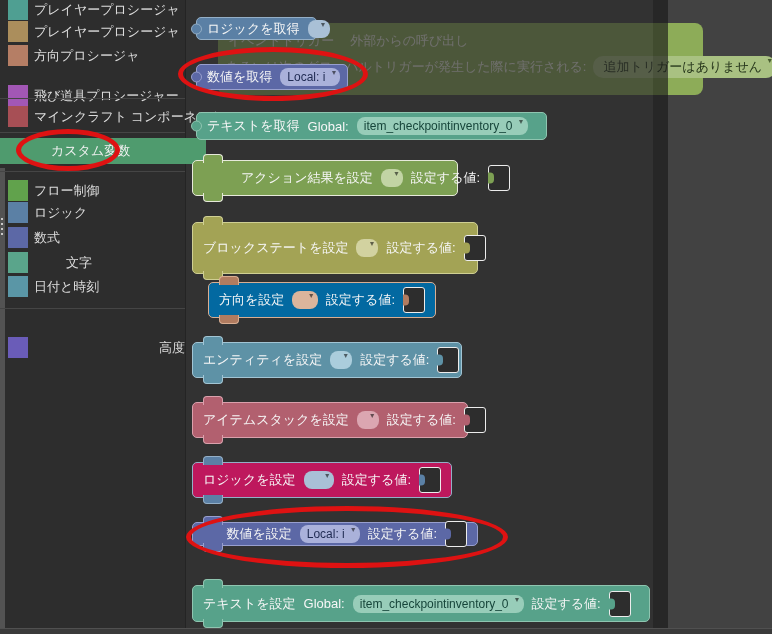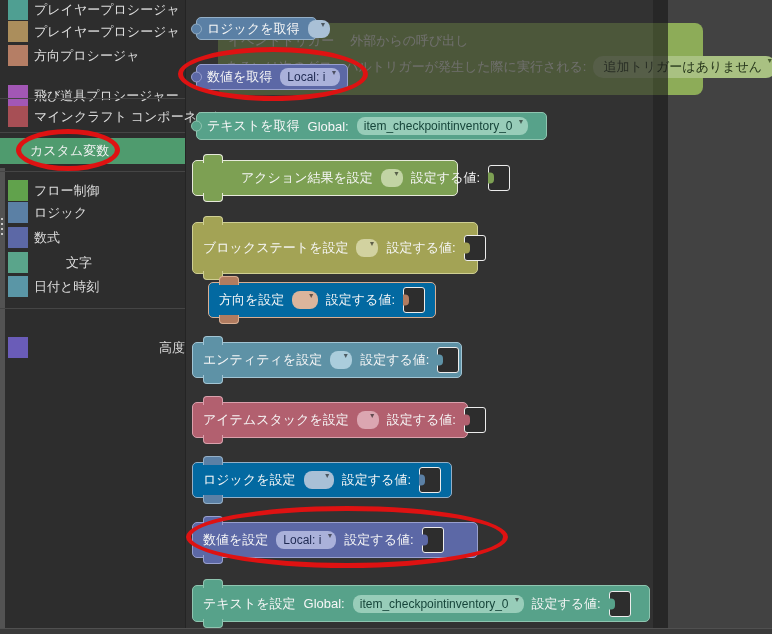--- a/index.html
+++ b/index.html
@@ -95,21 +95,21 @@
         <span class="catlabel">方向プロシージャ</span>
       </div>
       <div class="cat" style="top: 84px;">
         <span class="swatch" style="background: rgb(162, 87, 181);"></span>
         <span class="catlabel">飛び道具プロシージャー</span>
       </div>
       <div class="cat" style="top: 105px;">
         <span class="swatch" style="background: rgb(167, 79, 85);"></span>
         <span class="catlabel">マインクラフト コンポーネント</span>
       </div>
-      <div class="cat sel" style="top: 138px; background: rgb(79, 155, 110);">
+      <div class="cat sel" style="top: 138px; background: rgb(79, 155, 110); padding-left: 21px;">
         <span class="catlabel">カスタム変数</span>
       </div>
       <div class="cat" style="top: 179px;">
         <span class="swatch" style="background: rgb(97, 162, 76);"></span>
         <span class="catlabel">フロー制御</span>
       </div>
       <div class="cat" style="top: 201px;">
         <span class="swatch" style="background: rgb(91, 128, 165);"></span>
         <span class="catlabel">ロジック</span>
       </div>
@@ -219,34 +219,34 @@
         <span>アイテムスタックを設定</span>
         <span class="field empty" style="background: rgb(219, 166, 177); color: rgb(68, 32, 42);">
           <span></span>
           <span class="caret">▼</span>
         </span>
         <span>設定する値:</span>
         <span class="socket">
           <span class="notch" style="background: rgb(178, 96, 111);"></span>
         </span>
       </div>
-      <div class="block statement" style="left: 192px; top: 462px; width: 260px; height: 36px; background: #0369a1; border-color: rgb(148, 175, 199);">
+      <div class="block statement" style="left: 192px; top: 462px; width: 260px; height: 36px; background: #be185d; border-color: rgb(148, 175, 199);">
         <span class="tab top" style="background: rgb(91, 128, 165); border-color: rgb(148, 175, 199);"></span>
         <span class="tab bottom" style="background: rgb(91, 128, 165); border-color: rgb(148, 175, 199);"></span>
         <span>ロジックを設定</span>
         <span class="field empty" style="background: rgb(169, 192, 214); color: rgb(30, 42, 68);">
           <span></span>
           <span class="caret">▼</span>
         </span>
         <span>設定する値:</span>
         <span class="socket">
           <span class="notch" style="background: rgb(91, 128, 165);"></span>
         </span>
       </div>
-      <div class="block statement" style="left: 192px; top: 522px; width: 286px; height: 36px; background: rgb(92, 104, 166); border-color: rgb(152, 159, 206);">
+      <div class="block statement" style="left: 192px; top: 522px; width: 286px; height: 24px; background: rgb(92, 104, 166); border-color: rgb(152, 159, 206); justify-content: flex-end;">
         <span class="tab top" style="background: rgb(92, 104, 166); border-color: rgb(152, 159, 206);"></span>
         <span class="tab bottom" style="background: rgb(92, 104, 166); border-color: rgb(152, 159, 206);"></span>
         <span>数値を設定</span>
         <span class="field" style="background: rgb(170, 177, 218); color: rgb(31, 42, 82);">
           <span>Local: i</span>
           <span class="caret">▼</span>
         </span>
         <span>設定する値:</span>
         <span class="socket">
           <span class="notch" style="background: rgb(92, 104, 166);"></span>

